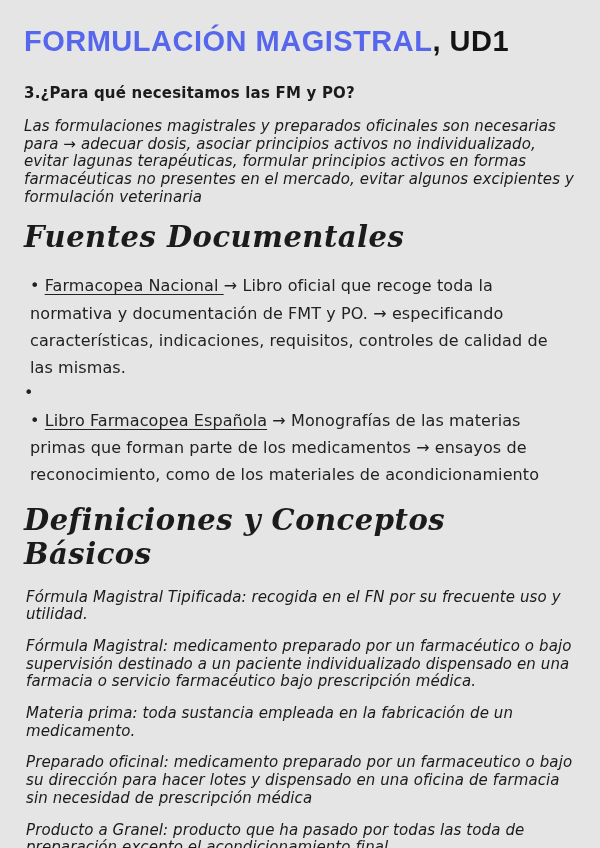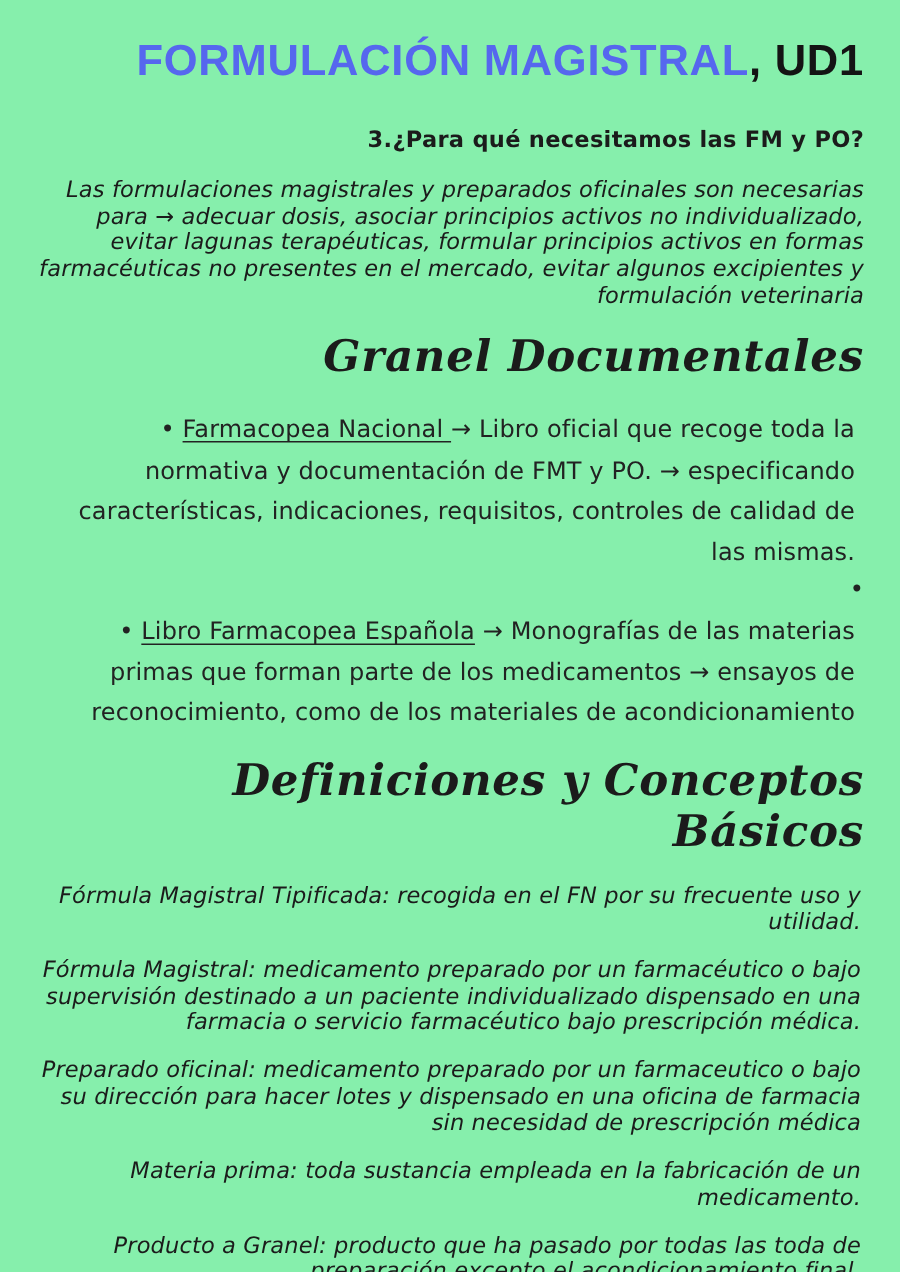--- a/index.html
+++ b/index.html
@@ -5,26 +5,26 @@
   html, body {
     margin: 0;
     padding: 0;
     background: #ffffff;
   }
   .page {
     position: relative;
     width: 600px;
     height: 848px;
     margin: 0 auto;
-    background: #86efac;
+    background: #e5e5e5;
     color: #1b1b1b;
     overflow: hidden;
     box-sizing: border-box;
     padding: 26px 24px 0 24px;
-    text-align: right;
+    text-align: left;
     font-family: "DejaVu Sans", sans-serif;
   }
 
   
   .doc-title {
     font-family: "Liberation Sans", sans-serif;
     font-weight: 800;
     font-size: 29px;
     letter-spacing: 0.5px;
     line-height: 1.1;
@@ -91,32 +91,32 @@
 <body>
 
 <div class="page">
 
   <h1 class="doc-title"><span class="accent">FORMULACIÓN MAGISTRAL</span><span class="suffix">, UD1</span></h1>
 
   <div class="question-heading">3.¿Para qué necesitamos las FM y PO?</div>
 
   <p class="hand intro">Las formulaciones magistrales y preparados oficinales son necesarias para → adecuar dosis, asociar principios activos no individualizado, evitar lagunas terapéuticas, formular principios activos en formas farmacéuticas no presentes en el mercado, evitar algunos excipientes y formulación veterinaria</p>
 
-  <h2 class="script-heading">Granel Documentales</h2>
+  <h2 class="script-heading">Fuentes Documentales</h2>
 
   <p class="bullet"><span>• </span><span class="u">Farmacopea Nacional </span><span>→ Libro oficial que recoge toda la normativa y documentación de FMT y PO. → especificando características, indicaciones, requisitos, controles de calidad de las mismas.</span></p>
 
   <div class="lone-bullet">•</div>
 
   <p class="bullet"><span>• </span><span class="u">Libro Farmacopea Española</span><span> → Monografías de las materias primas que forman parte de los medicamentos → ensayos de reconocimiento, como de los materiales de acondicionamiento</span></p>
 
   <h2 class="script-heading">Definiciones y Conceptos Básicos</h2>
 
   <div class="defs">
     <p class="hand">Fórmula Magistral Tipificada: recogida en el FN por su frecuente uso y utilidad.</p>
     <p class="hand">Fórmula Magistral: medicamento preparado por un farmacéutico o bajo supervisión destinado a un paciente individualizado dispensado en una farmacia o servicio farmacéutico bajo prescripción médica.</p>
+    <p class="hand">Materia prima: toda sustancia empleada en la fabricación de un medicamento.</p>
     <p class="hand">Preparado oficinal: medicamento preparado por un farmaceutico o bajo su dirección para hacer lotes y dispensado en una oficina de farmacia sin necesidad de prescripción médica</p>
-    <p class="hand">Materia prima: toda sustancia empleada en la fabricación de un medicamento.</p>
     <p class="hand">Producto a Granel: producto que ha pasado por todas las toda de preparación excepto el acondicionamiento final.</p>
     <p class="hand">Acondicionamiento: envasado y etiquetado en el que se somete el producto a granel</p>
   </div>
 
 </div>
 
 </body></html>

